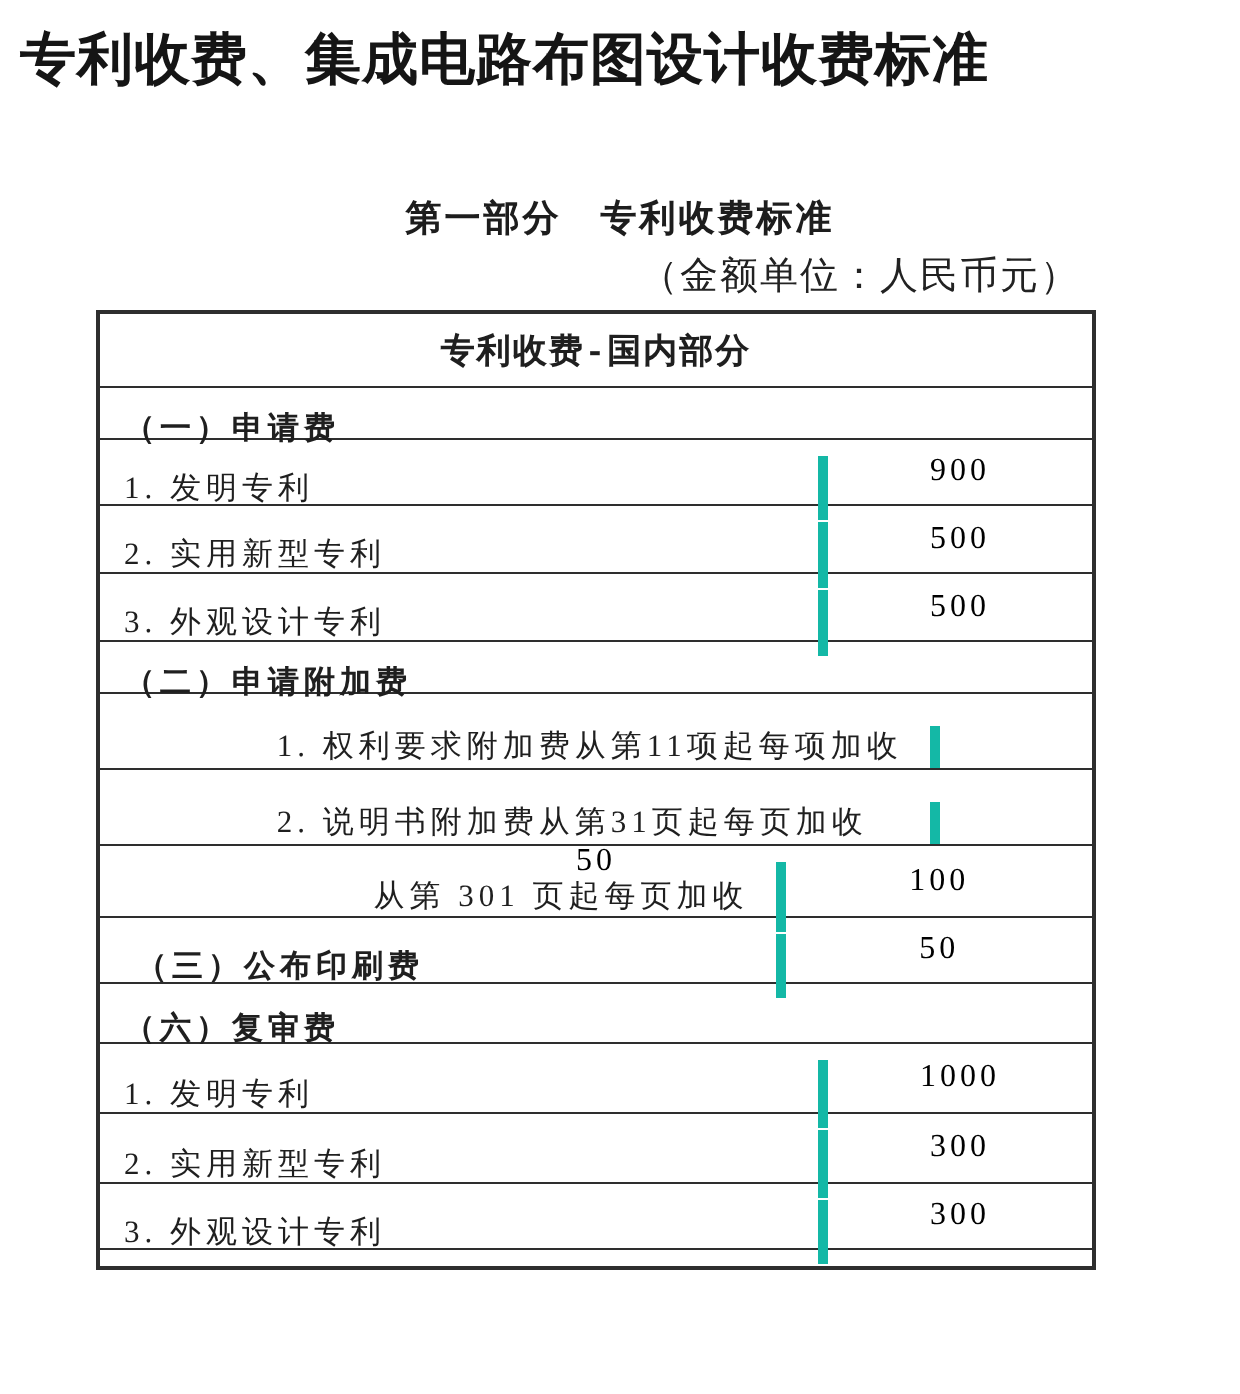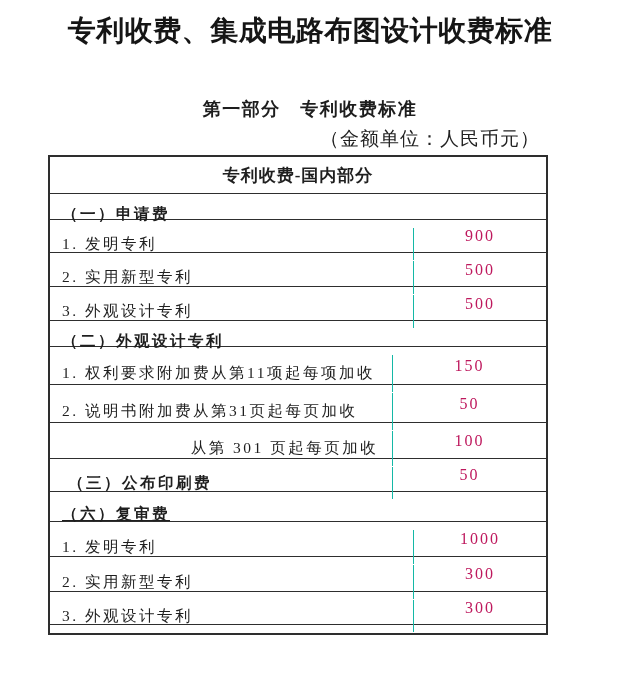--- a/index.html
+++ b/index.html
@@ -6,21 +6,21 @@
   .page{
     position:relative;
     width:620px;height:697px;
     background:#ffffff;
     overflow:hidden;
     font-family:"Liberation Serif","DejaVu Serif",serif;
     color:#1f1f1f;
   }
   .doc-title{
     margin:14px 10px 0 10px;
-    text-align:center;
+    text-align:left;
     font-size:28px;
     font-weight:bold;
     letter-spacing:0.5px;
     line-height:34px;
     font-family:"Liberation Serif","DejaVu Serif",serif;
     color:#151515;
   }
   .part-heading{
     margin-top:51px;
     text-align:center;
@@ -52,45 +52,45 @@
     border-bottom:1px solid #2e2e2e;
     box-sizing:border-box;
   }
   .row:last-child{border-bottom:none;}
   .thead{
     height:37px;
     justify-content:center;
     font-size:17px;
     font-weight:bold;
     letter-spacing:1px;
-    font-family:Liberation Serif, serif;
+    font-family:Liberation Mono, monospace;
   }
   .section{height:26px;}
   .section .label{font-weight:bold;font-size:15.5px;}
-  .sec-six{height:30px;text-decoration:underline;}
+  .sec-six{height:30px;}
   .r33{height:33px;}
   .r34{height:34px;}
   .r35{height:35px;}
   .r36{height:36px;}
-  .r38{height:38px;}
+  .r38{height:38px;flex-direction:column;}
   .cell{box-sizing:border-box;height:100%;display:flex;align-items:center;}
   .label{
     padding-left:12px;
     font-size:15.5px;
     letter-spacing:2.5px;
     color:#1f1f1f;
     margin-top:16px;
   }
   .value{
     justify-content:center;
     font-size:16px;
     letter-spacing:2px;
-    color:#be185d;
+    color:#000000;
   }
-  .item .label{border-right:1px solid #14b8a6;}
+  .item .label{border-right:5px solid #14b8a6;}
   .col-a .label{width:73.4%;}
   .col-a .value{width:26.6%;}
   .col-b .label{width:69.2%;}
   .col-b .value{width:30.8%;}
   .bold .label{font-weight:bold;padding-left:18px;}
   .indent .label{justify-content:flex-end;padding-right:14px;padding-left:0;}
   .section .label{width:100%;border-right:none;}
   .sliver{height:8px;border-bottom:none;}
 </style>
 </head>
@@ -123,26 +123,25 @@
       <div class="cell label">2. 实用新型专利</div>
       <div class="cell value">500</div>
     </div>
 
     <div class="row item col-a r34">
       <div class="cell label">3. 外观设计专利</div>
       <div class="cell value">500</div>
     </div>
 
     <div class="row section">
-      <div class="cell label">（二）外观设计专利</div>
+      <div class="cell label">（二）申请附加费</div>
     </div>
 
     <div class="row item col-b r38">
       <div class="cell label">1. 权利要求附加费从第11项起每项加收</div>
-      <div class="cell value">150</div>
     </div>
 
     <div class="row item col-b r38">
       <div class="cell label">2. 说明书附加费从第31页起每页加收</div>
       <div class="cell value">50</div>
     </div>
 
     <div class="row item col-b indent r36">
       <div class="cell label">从第 301 页起每页加收</div>
       <div class="cell value">100</div>

